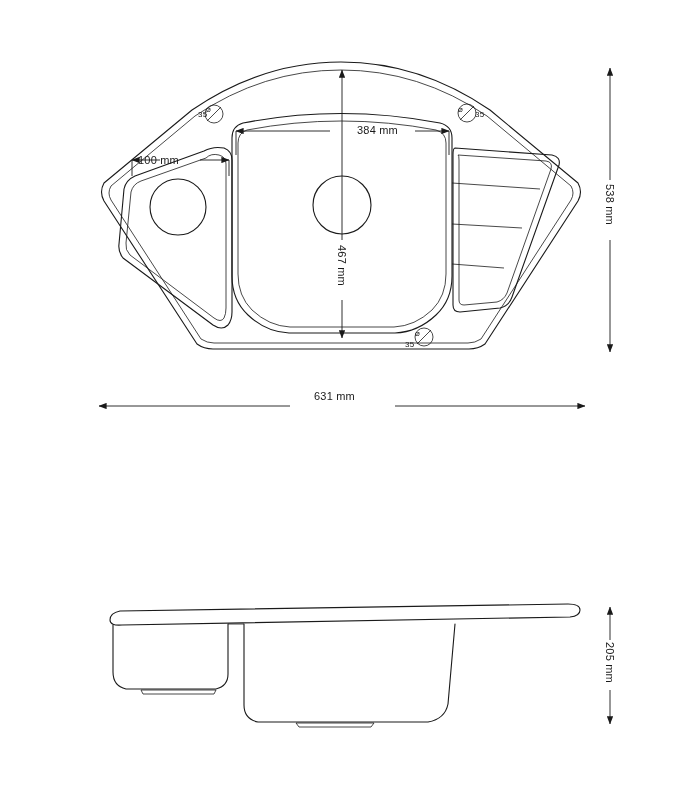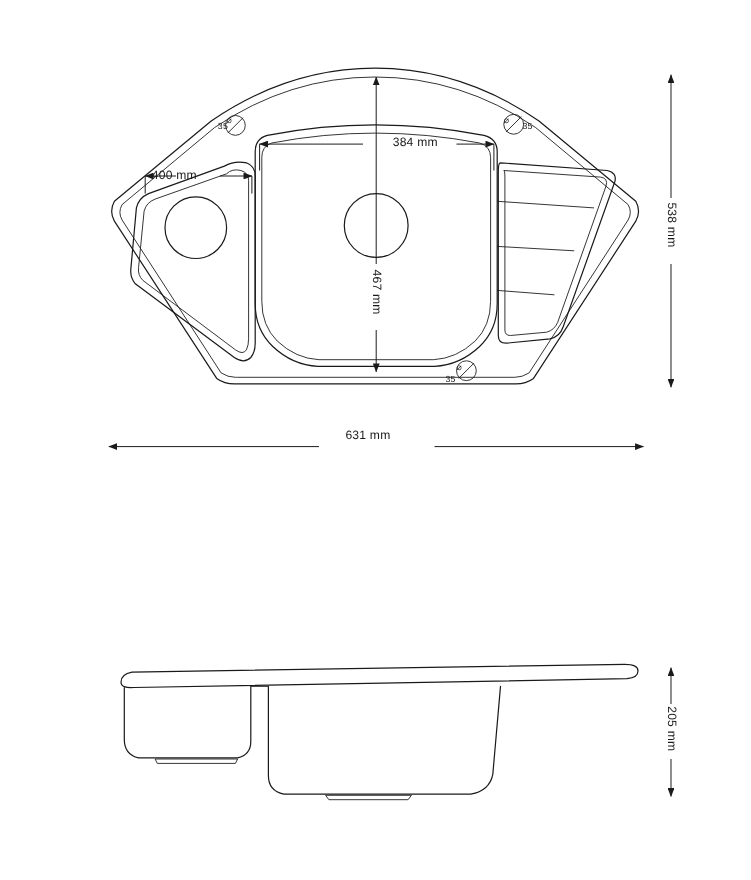--- a/index.html
+++ b/index.html
@@ -276,21 +276,21 @@
     <g>
       <line class="dimline" x1="610" y1="607" x2="610" y2="640" marker-start="url(#ahs)"></line>
       <line class="dimline" x1="610" y1="690" x2="610" y2="724" marker-end="url(#ah)"></line>
     </g>
   </svg>
 
   <div class="dim-label" style="left:357px; top:124px;">384 mm</div>
 
   <div class="dim-label vert" style="left:336px; top:245px;">467 mm</div>
 
-  <div class="dim-label" style="left:138px; top:154px;">400 mm</div>
+  <div class="dim-label" style="left:138px; top:154px;">100 mm</div>
 
   <div class="dim-label vert" style="left:604px; top:184px;">538 mm</div>
 
   <div class="dim-label" style="left:314px; top:390px;">631 mm</div>
 
   <div class="dim-label vert" style="left:604px; top:642px;">205 mm</div>
 
   <div class="dim-label small" style="left:198px; top:110px;">35</div>
   <div class="dim-label small" style="left:475px; top:110px;">35</div>
   <div class="dim-label small" style="left:405px; top:340px;">35</div>

